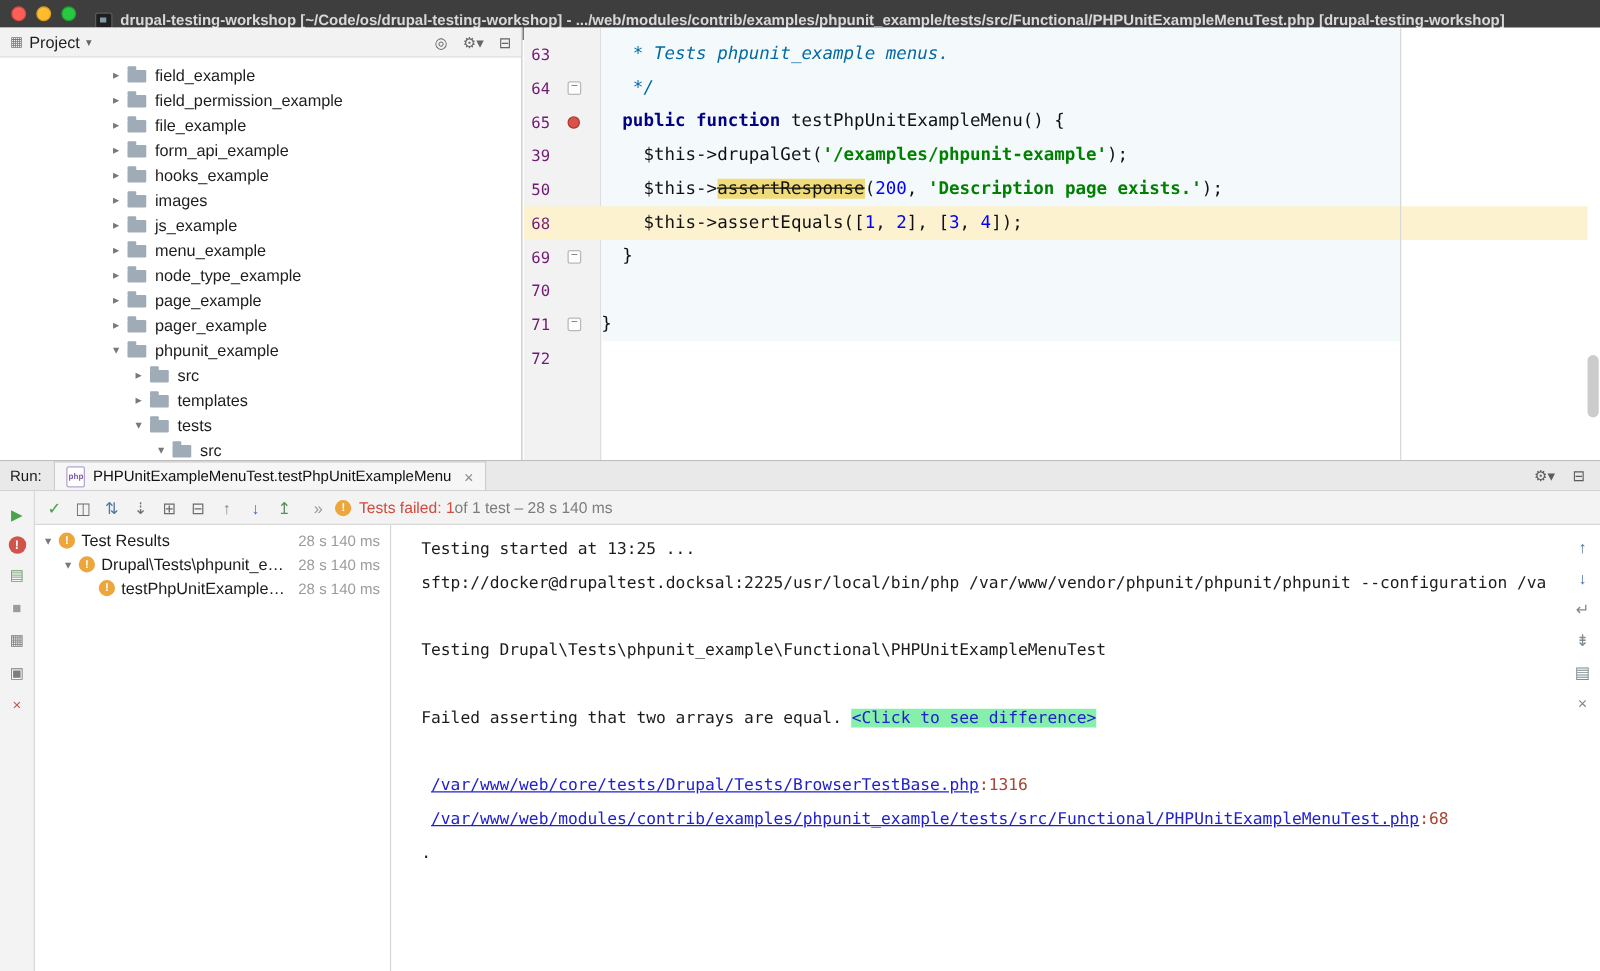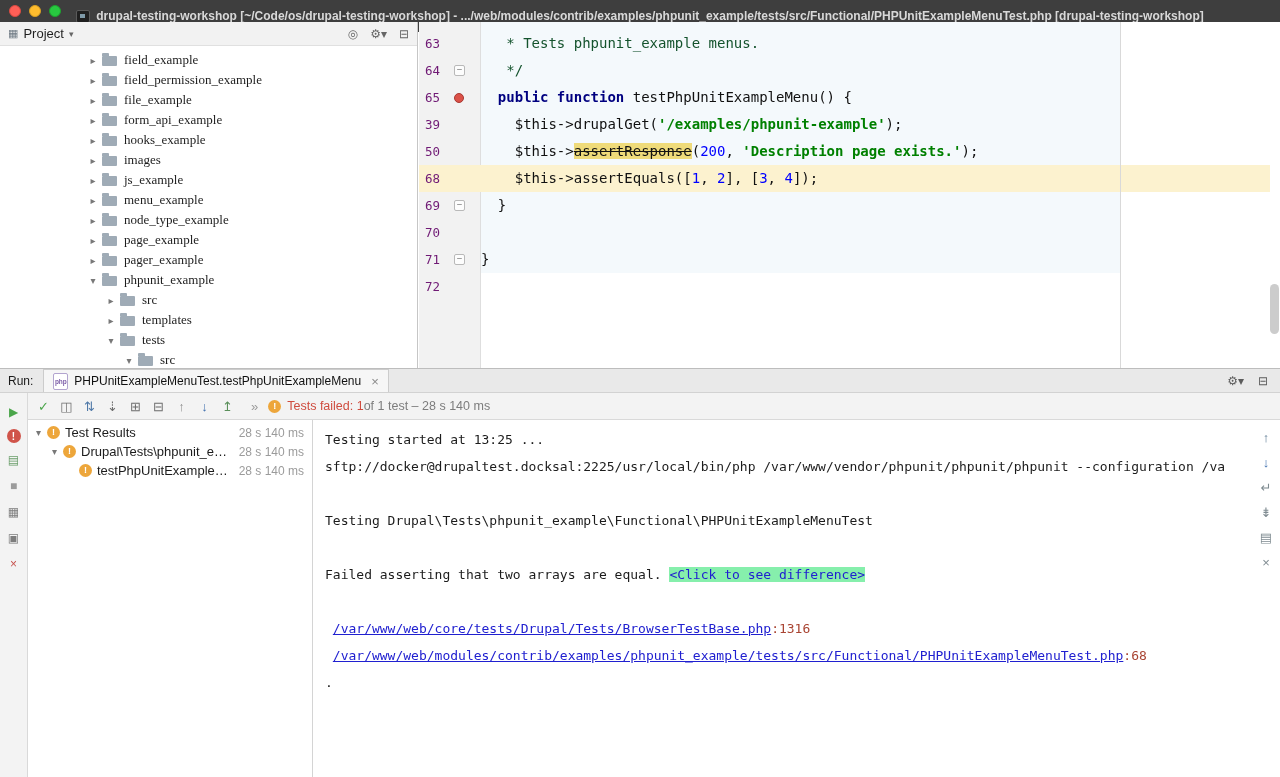--- a/index.html
+++ b/index.html
@@ -27,38 +27,38 @@
   .pp-winicon{color:#6f7a84;font-size:11px;}
   .pp-chev{font-size:9px;color:#666;margin-top:1px;}
   .pp-spacer{flex:1;}
   .pp-icons{display:flex;align-items:center;}
   .pp-icons .bar-icon{margin-left:12px;color:#666;font-size:12px;cursor:default;}
   .pp-tree{position:absolute;left:0;top:24px;right:0;bottom:0;padding-top:4px;overflow:hidden;}
   .t-row{height:20px;display:flex;align-items:center;font-size:13px;color:#1d1d1d;white-space:nowrap;}
   .t-chev{width:14px;font-size:10px;color:#787878;text-align:center;flex:none;}
   .t-folder{width:15px;height:10px;background:#9fabb6;border-radius:1px;position:relative;margin-top:2px;margin-left:2px;flex:none;}
   .t-folder::before{content:"";position:absolute;top:-3px;left:0;width:7px;height:3px;background:#9fabb6;border-radius:1px 1px 0 0;}
-  .t-label{margin-left:7px;font-family:Liberation Serif, serif;}
+  .t-label{margin-left:7px;}
 
   
   .editor{position:absolute;left:419px;top:22px;width:861px;height:346px;background:#fff;overflow:hidden;}
   .gutterbg{position:absolute;left:0;top:0;width:62px;height:100%;background:#f2f2f2;
             border-right:1px solid #dedede;box-sizing:border-box;}
   .tint{position:absolute;left:62px;top:0;width:639px;height:251px;background:#f4f9fc;}
   .marginline{position:absolute;left:701px;top:0;bottom:0;width:1px;background:#d9d9d9;z-index:4;}
   .elines{position:absolute;left:0;top:8px;right:10px;z-index:2;}
   .eline{display:flex;height:27px;line-height:27px;font-family:"DejaVu Sans Mono",monospace;}
   .eline.hl{background:#fcf2cf;}
   .lnum{width:30px;padding-left:6px;font-size:12.5px;color:#701a75;box-sizing:border-box;flex:none;}
   .gmark{width:32px;display:flex;align-items:center;padding-left:5px;box-sizing:border-box;flex:none;}
   .gfold{width:9px;height:9px;border:1px solid #b9b9b9;background:#fdfdfd;border-radius:2px;color:#808080;
          font-size:9px;line-height:7px;text-align:center;display:block;}
   .gfail{width:10px;height:10px;border-radius:50%;background:#db5148;border:1px solid #a83832;box-sizing:border-box;display:block;}
   .ecode{flex:1;white-space:pre;font-size:14px;color:#111;}
-  .tk-comment{color:#14532d;}
+  .tk-comment{color:#0369a1;font-style:italic;}
   .tk-kw{color:#000080;font-weight:bold;}
   .tk-str{color:#008000;font-weight:bold;}
   .tk-num{color:#0000ff;}
   .tk-dep{text-decoration:line-through;background:#efdb7a;}
   .escroll{position:absolute;right:0;top:0;width:12px;height:100%;}
   .ethumb{position:absolute;right:1px;top:262px;width:9px;height:50px;border-radius:5px;background:rgba(110,110,110,.35);}
 
   
   .run-panel{position:absolute;left:0;top:368px;width:1280px;height:409px;background:#f3f3f3;
              border-top:1px solid #bdbdbd;box-sizing:border-box;display:flex;flex-direction:column;}
@@ -95,21 +95,21 @@
 
   .run-content{flex:1;display:flex;min-height:0;}
   .test-tree{width:285px;background:#fff;border-right:1px solid #d4d4d4;padding-top:3px;box-sizing:border-box;flex:none;overflow:hidden;}
   .tt-row{height:19px;display:flex;align-items:center;padding-right:8px;font-size:13px;color:#1c1c1c;box-sizing:border-box;}
   .tt-chev{width:13px;text-align:center;font-size:10px;color:#787878;flex:none;}
   .tt-row .ball{margin-left:2px;}
   .tt-name{margin-left:5px;flex:1;white-space:nowrap;overflow:hidden;text-overflow:ellipsis;}
   .tt-dur{margin-left:8px;font-size:12px;color:#9b9b9b;white-space:nowrap;flex:none;}
 
   .console{flex:1;background:#fff;position:relative;min-width:0;}
-  .console-lines{position:absolute;left:12px;top:6px;right:30px;font-family:"DejaVu Sans Mono",monospace;font-size:13px;overflow:hidden;}
+  .console-lines{position:absolute;left:24px;top:6px;right:30px;font-family:"DejaVu Sans Mono",monospace;font-size:13px;overflow:hidden;}
   .cline{height:27px;line-height:27px;white-space:pre;overflow:hidden;}
   .seg-plain{color:#1c1c1c;}
   .seg-link{color:#2020d0;text-decoration:underline;cursor:pointer;}
   .seg-linkhl{color:#2020d0;background:#86efac;cursor:pointer;margin-top:31px;}
   .seg-ref{color:#a94432;}
   .console-icons{position:absolute;right:2px;top:10px;width:24px;display:flex;flex-direction:column;align-items:center;gap:10px;}
   .console-icons .bar-icon{font-size:13px;}
 </style>
 </head>
 <body>

